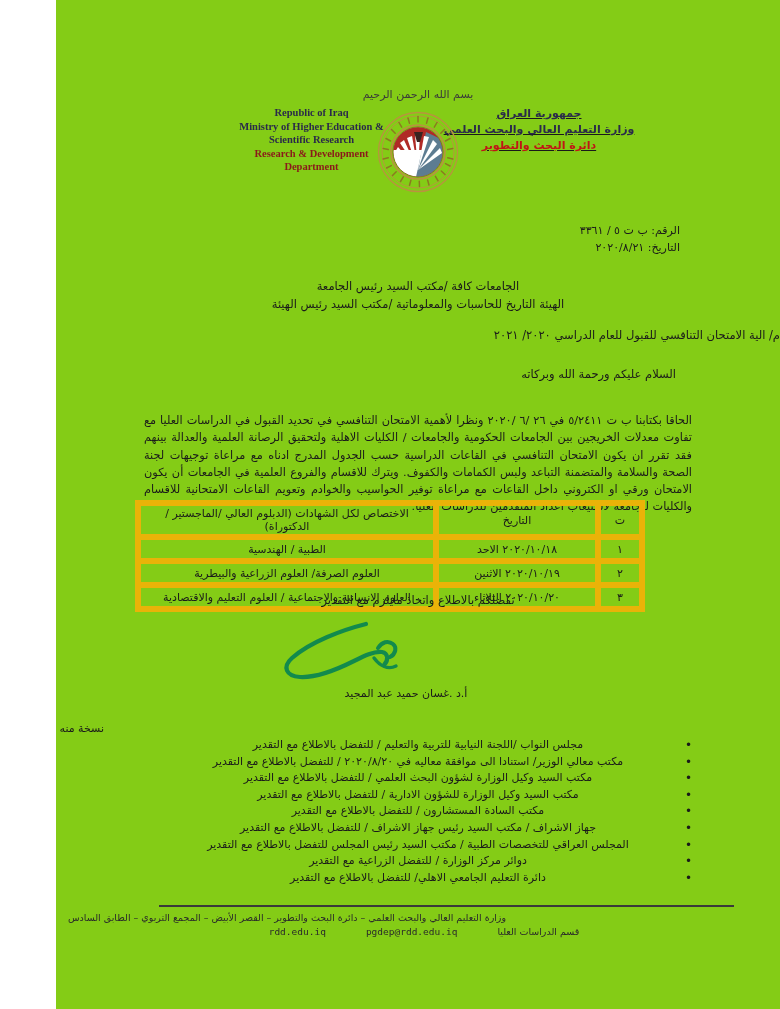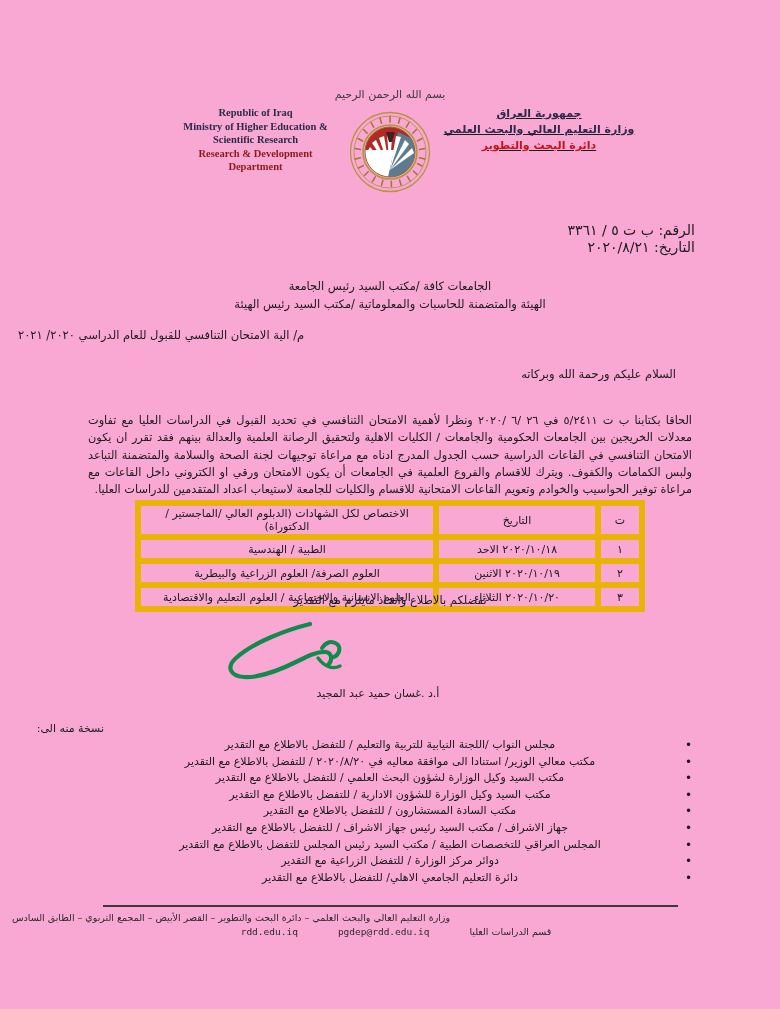--- a/index.html
+++ b/index.html
@@ -2,23 +2,23 @@
 <html lang="ar" dir="rtl"><head>
 <meta charset="utf-8">
 <style>
   html, body {
     margin: 0;
     padding: 0;
     background: #ffffff;
   }
   .page {
     position: relative;
-    width: 780px;
+    width: 724px;
     height: 1009px;
-    background: #f9a8d4;
+    background: #84cc16;
     overflow: hidden;
     font-family: "DejaVu Sans", "Liberation Sans", sans-serif;
     color: #1a1a1a;
   }
 
   
   .header {
     position: absolute;
     top: 88px;
     left: 100px;
@@ -75,23 +75,23 @@
     transform: translateX(-50%);
     top: 22px;
     width: 84px;
     height: 84px;
   }
 
   
   .refblock {
     position: absolute;
     top: 222px;
-    right: 85px;
+    right: 100px;
     text-align: right;
-    font-size: 14px;
+    font-size: 11px;
     line-height: 17px;
     direction: rtl;
     white-space: nowrap;
   }
 
   
   .addressees {
     position: absolute;
     top: 277px;
     left: 0;
@@ -99,21 +99,21 @@
     text-align: center;
     font-size: 11.5px;
     line-height: 18px;
     direction: rtl;
   }
   .subject {
     position: absolute;
     top: 328px;
     left: 0;
     right: 0;
-    text-align: left;
+    text-align: right;
     font-size: 11.5px;
     direction: rtl;
     padding-left: 18px;
   }
 
   
   .greeting {
     position: absolute;
     top: 367px;
     right: 104px;
@@ -340,21 +340,21 @@
     </div>
   </div>
 
   <div class="refblock">
     <div>الرقم: ب ت ٥ / ٣٣٦١</div>
     <div>التاريخ: ٢٠٢٠/٨/٢١</div>
   </div>
 
   <div class="addressees">
     <div>الجامعات كافة /مكتب السيد رئيس الجامعة</div>
-    <div>الهيئة والمتضمنة للحاسبات والمعلوماتية /مكتب السيد رئيس الهيئة</div>
+    <div>الهيئة التاريخ للحاسبات والمعلوماتية /مكتب السيد رئيس الهيئة</div>
   </div>
 
   <div class="subject">م/ الية الامتحان التنافسي للقبول للعام الدراسي ٢٠٢٠/ ٢٠٢١</div>
 
   <div class="greeting">السلام عليكم ورحمة الله وبركاته</div>
   <div class="body-par">الحاقا بكتابنا ب ت ٥/٢٤١١ في ٢٦ /٦ /٢٠٢٠ ونظرا لأهمية الامتحان التنافسي في تحديد القبول في الدراسات العليا مع تفاوت معدلات الخريجين بين الجامعات الحكومية والجامعات / الكليات الاهلية ولتحقيق الرصانة العلمية والعدالة بينهم فقد تقرر ان يكون الامتحان التنافسي في القاعات الدراسية حسب الجدول المدرج ادناه مع مراعاة توجيهات لجنة الصحة والسلامة والمتضمنة التباعد ولبس الكمامات والكفوف. ويترك للاقسام والفروع العلمية في الجامعات أن يكون الامتحان ورقي او الكتروني داخل القاعات مع مراعاة توفير الحواسيب والخوادم وتعويم القاعات الامتحانية للاقسام والكليات للجامعة لاستيعاب اعداد المتقدمين للدراسات العليا.</div>
 
   <table class="tbl">
     <thead>
       <tr>

